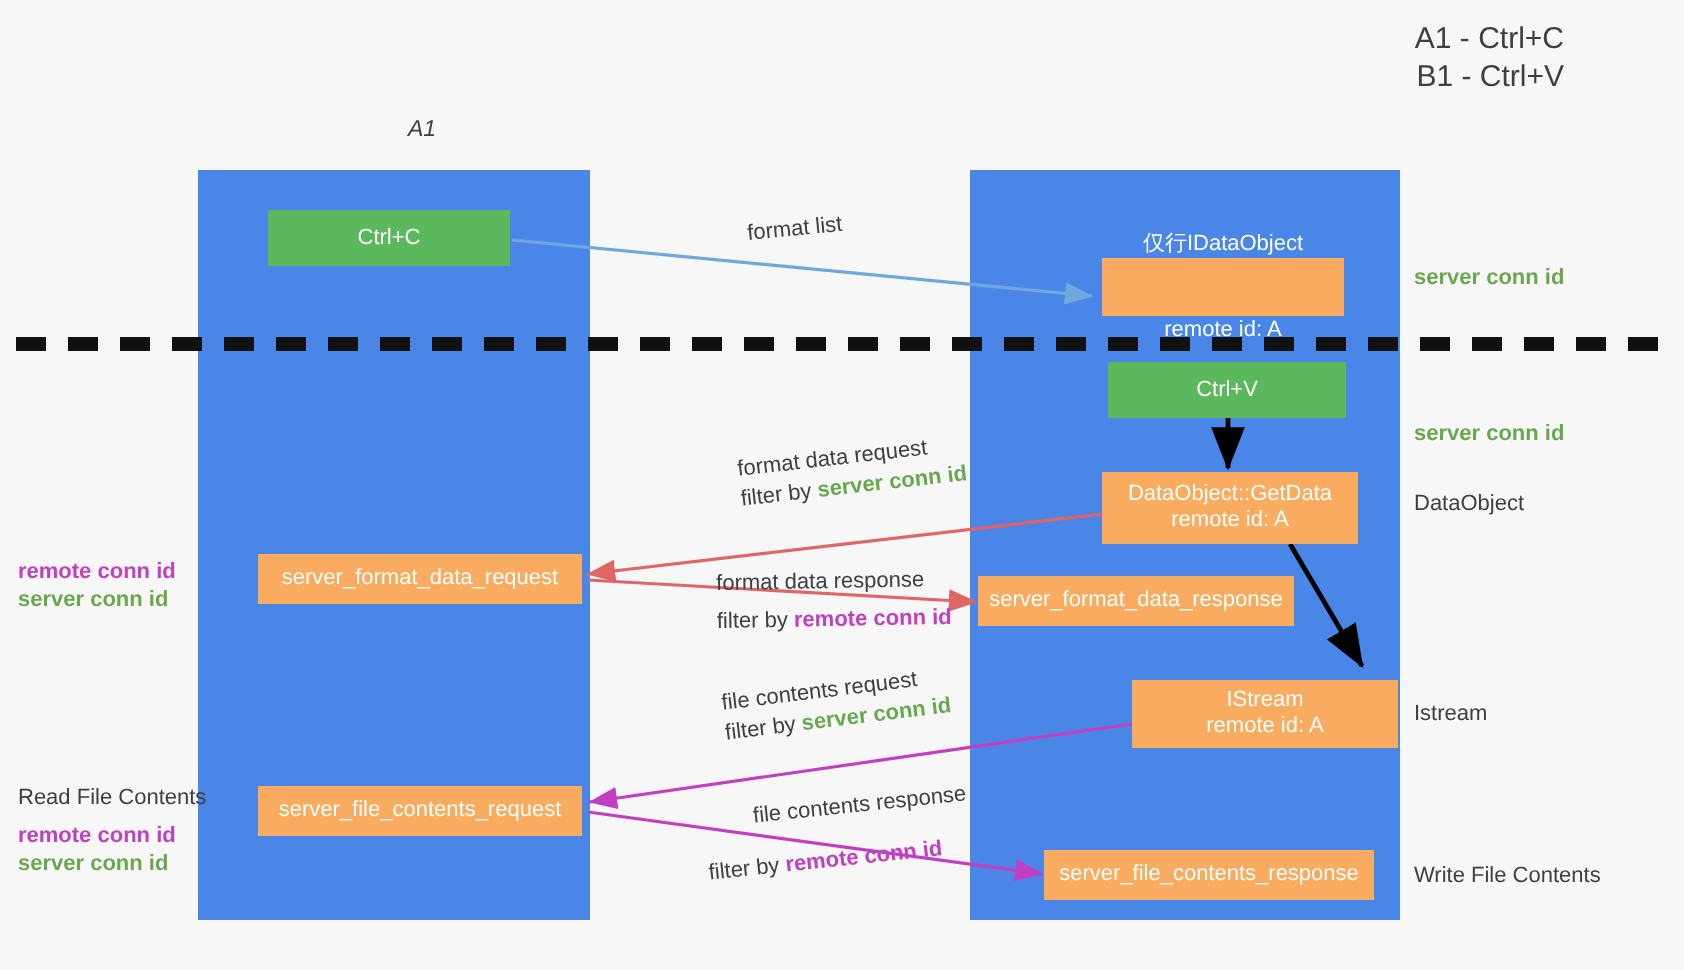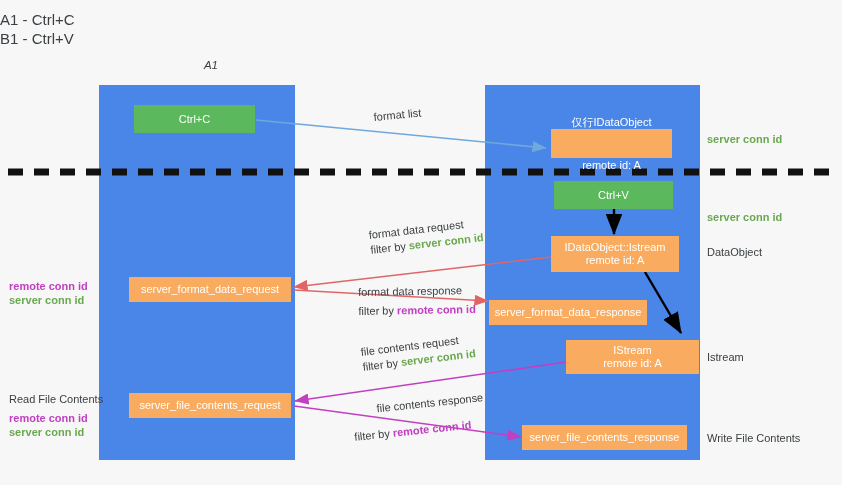--- a/index.html
+++ b/index.html
@@ -10,21 +10,21 @@
     color:#3c4043;
     overflow:hidden;
     position:relative;
   }
   #canvas{position:absolute;inset:0;}
   .abs{position:absolute;}
 
   
   #title{
     left:0;top:10px;width:782px;
-    text-align:left;font-size:15px;line-height:19px;color:#3c4043;
+    text-align:right;font-size:15px;line-height:19px;color:#3c4043;
   }
 
   
   .lane-head{
     text-align:center;font-size:11.5px;line-height:14px;color:#3c4043;
   }
 
   
   .lane{background:#4a86e8;}
 
@@ -110,29 +110,29 @@
   <div class="abs node orange" style="left:551px;top:129px;width:121px;height:29px;gap:30px;">
     <div>仅行IDataObject</div>
     <div>remote id: A</div>
   </div>
 
   <div class="abs node green" style="left:554px;top:181px;width:119px;height:28px;">
     <div>Ctrl+V</div>
   </div>
 
   <div class="abs node orange" style="left:551px;top:236px;width:128px;height:36px;">
-    <div>IDataObject::Istream</div>
+    <div>DataObject::GetData</div>
     <div>remote id: A</div>
   </div>
 
   <div class="abs node orange" style="left:129px;top:277px;width:162px;height:25px;">
     <div>server_format_data_request</div>
   </div>
 
-  <div class="abs node orange" style="left:489px;top:288px;width:158px;height:25px;margin-top:12px;">
+  <div class="abs node orange" style="left:489px;top:288px;width:158px;height:25px;">
     <div>server_format_data_response</div>
   </div>
 
   <div class="abs node orange" style="left:566px;top:340px;width:133px;height:34px;">
     <div>IStream</div>
     <div>remote id: A</div>
   </div>
 
   <div class="abs node orange" style="left:129px;top:393px;width:162px;height:25px;">
     <div>server_file_contents_request</div>

